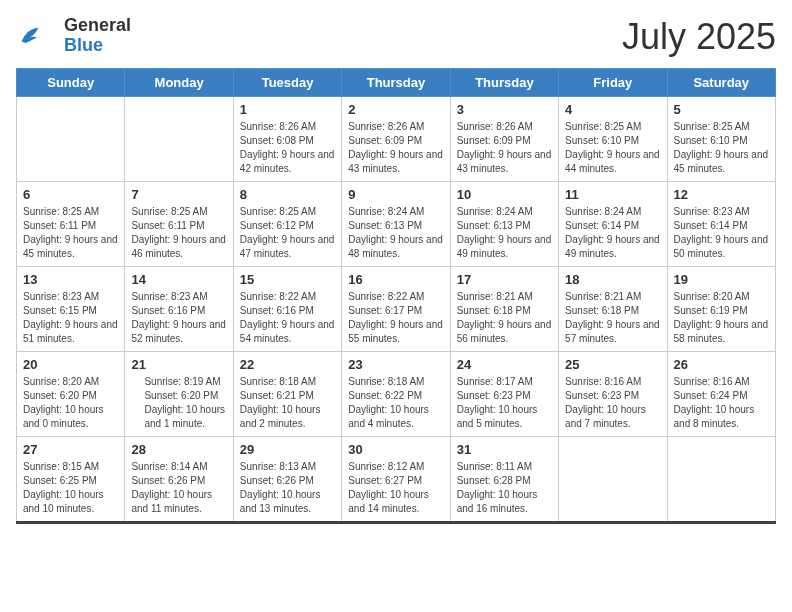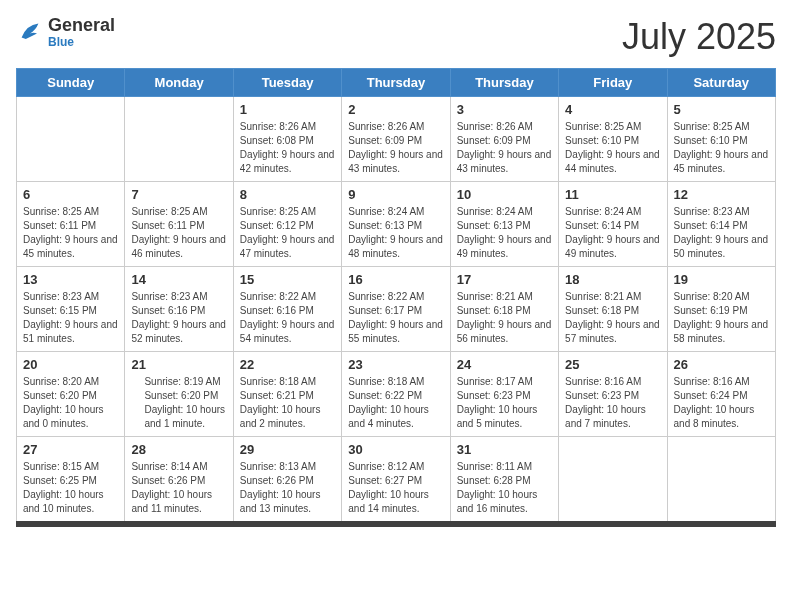--- a/index.html
+++ b/index.html
@@ -12,30 +12,30 @@
     }
     .header-row {
       display: flex;
       justify-content: space-between;
       align-items: flex-start;
       margin-bottom: 10px;
     }
     .logo {
       display: flex;
       align-items: center;
-      gap: 4px;
+      gap: 20px;
     }
     .logo-text-general {
       font-size: 18px;
       font-weight: bold;
       color: #333;
       line-height: 1.1;
     }
     .logo-text-blue {
-      font-size: 12px;
+      font-size: 18px;
       font-weight: bold;
       color: #2a7abf;
       line-height: 1.1;
     }
     .logo-bird {
       width: 28px;
       height: 28px;
     }
     .title-block {
     }
@@ -79,21 +79,21 @@
     }
     .day-info {
       font-size: 10px;
       color: #444;
       line-height: 1.4;
     }
     .empty-cell {
       background: #fff;
     }
     .calendar tr:last-child td {
-      border-bottom: 6px solid #404040;
+      border-bottom: 3px solid #404040;
     }
   </style>
 </head>
 <body>
 
 <div class="header-row">
   <div class="logo">
     <svg class="logo-bird" viewBox="0 0 40 40" xmlns="http://www.w3.org/2000/svg">
       <path d="M8 28 Q15 10 32 8 Q28 18 20 22 Q25 20 30 22 Q22 26 14 30 Z" fill="#2a7abf"></path>
     </svg>

